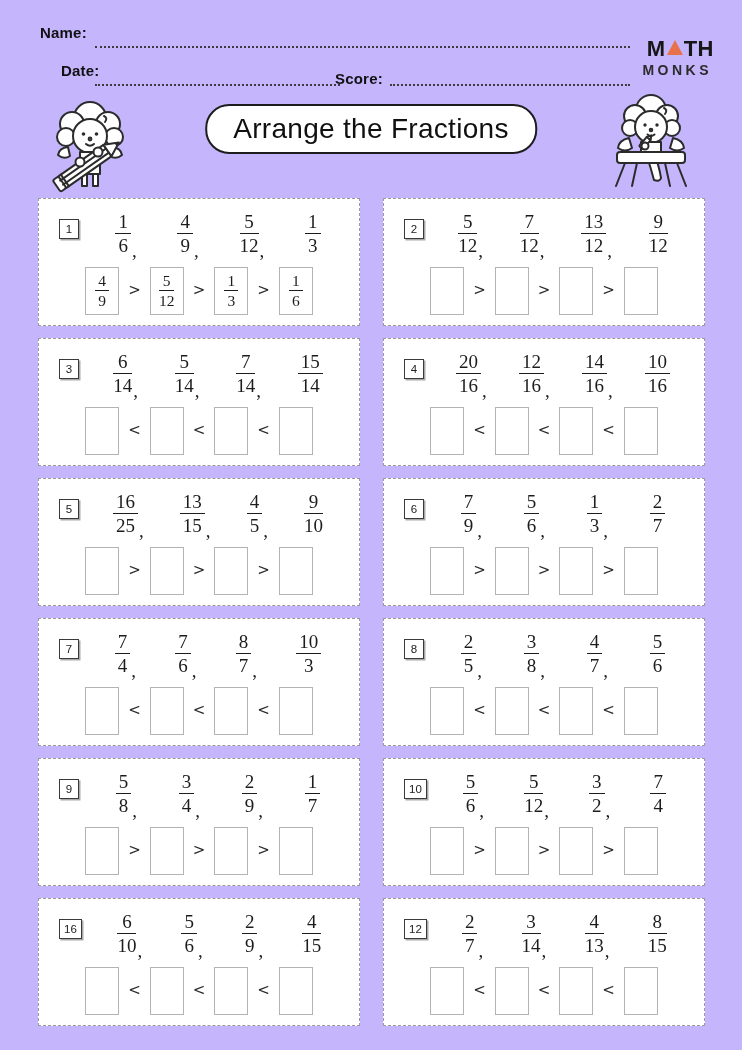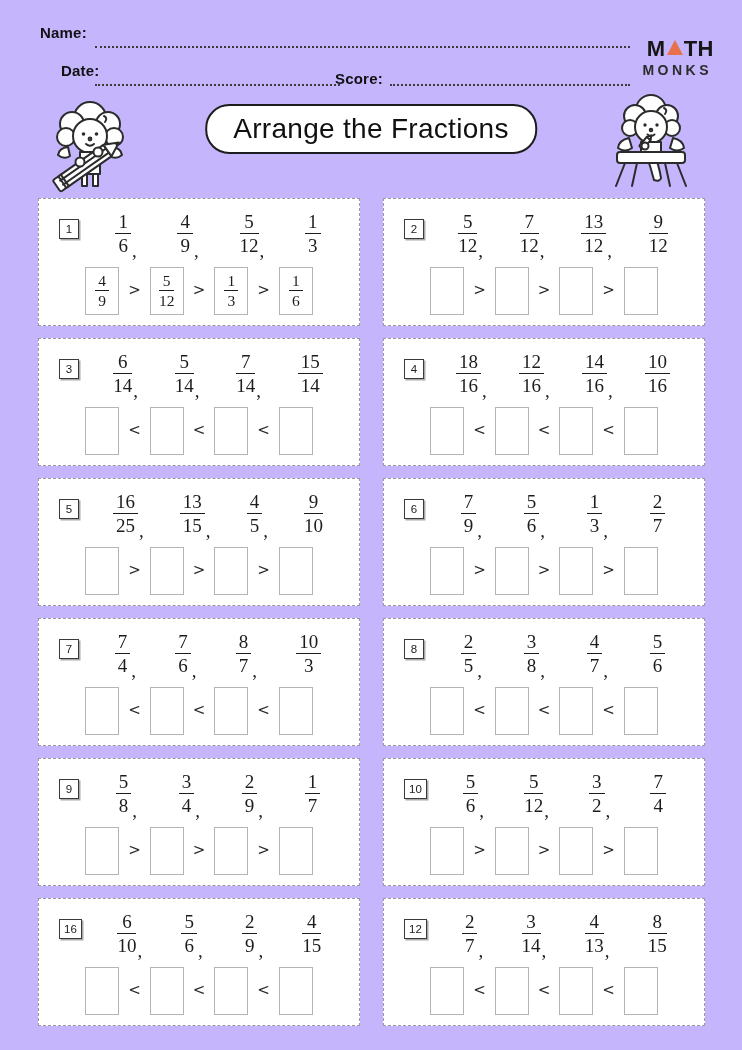--- a/index.html
+++ b/index.html
@@ -296,21 +296,21 @@
           <span class="abox"></span>
         </div>
   </div>
 
   <div class="card">
     <div class="prob-top">
       <span class="badge">4</span>
       <span class="fracs">
             <span class="fracpair">
               <span class="frac">
-                <span class="num">18</span>
+                <span class="num">20</span>
                 <span class="den">16</span>
               </span>
               <span class="comma">,</span>
             </span>
             <span class="fracpair">
               <span class="frac">
                 <span class="num">12</span>
                 <span class="den">16</span>
               </span>
               <span class="comma">,</span>

